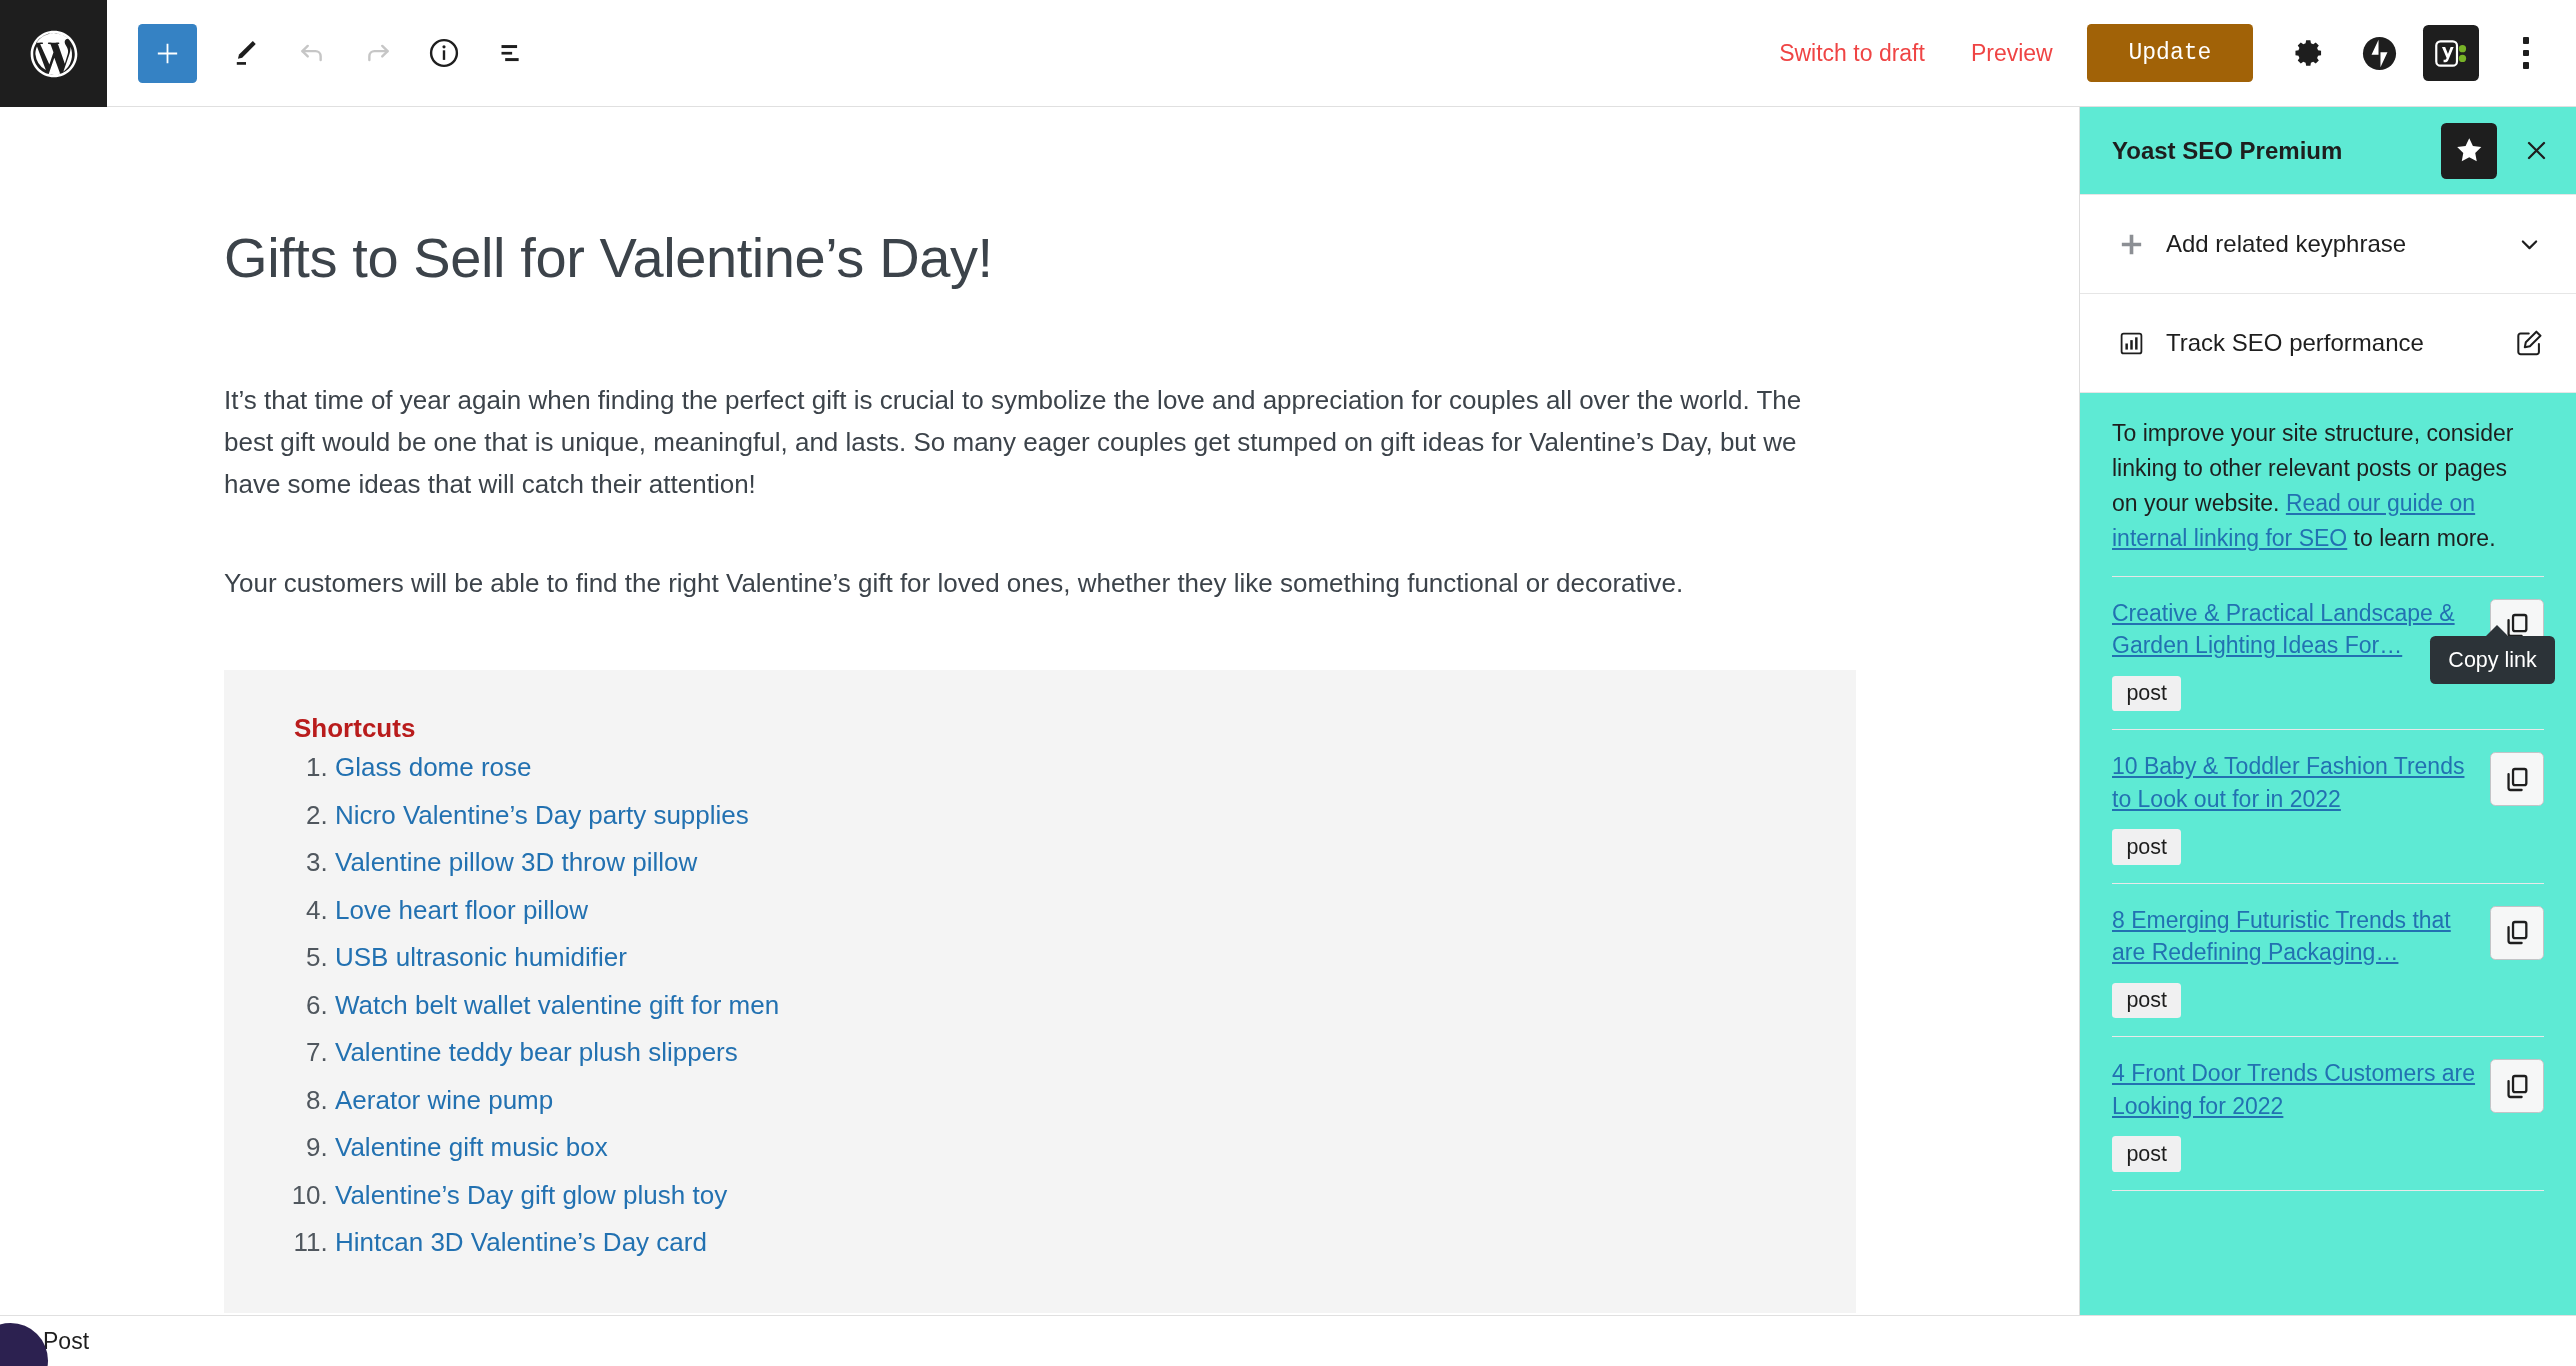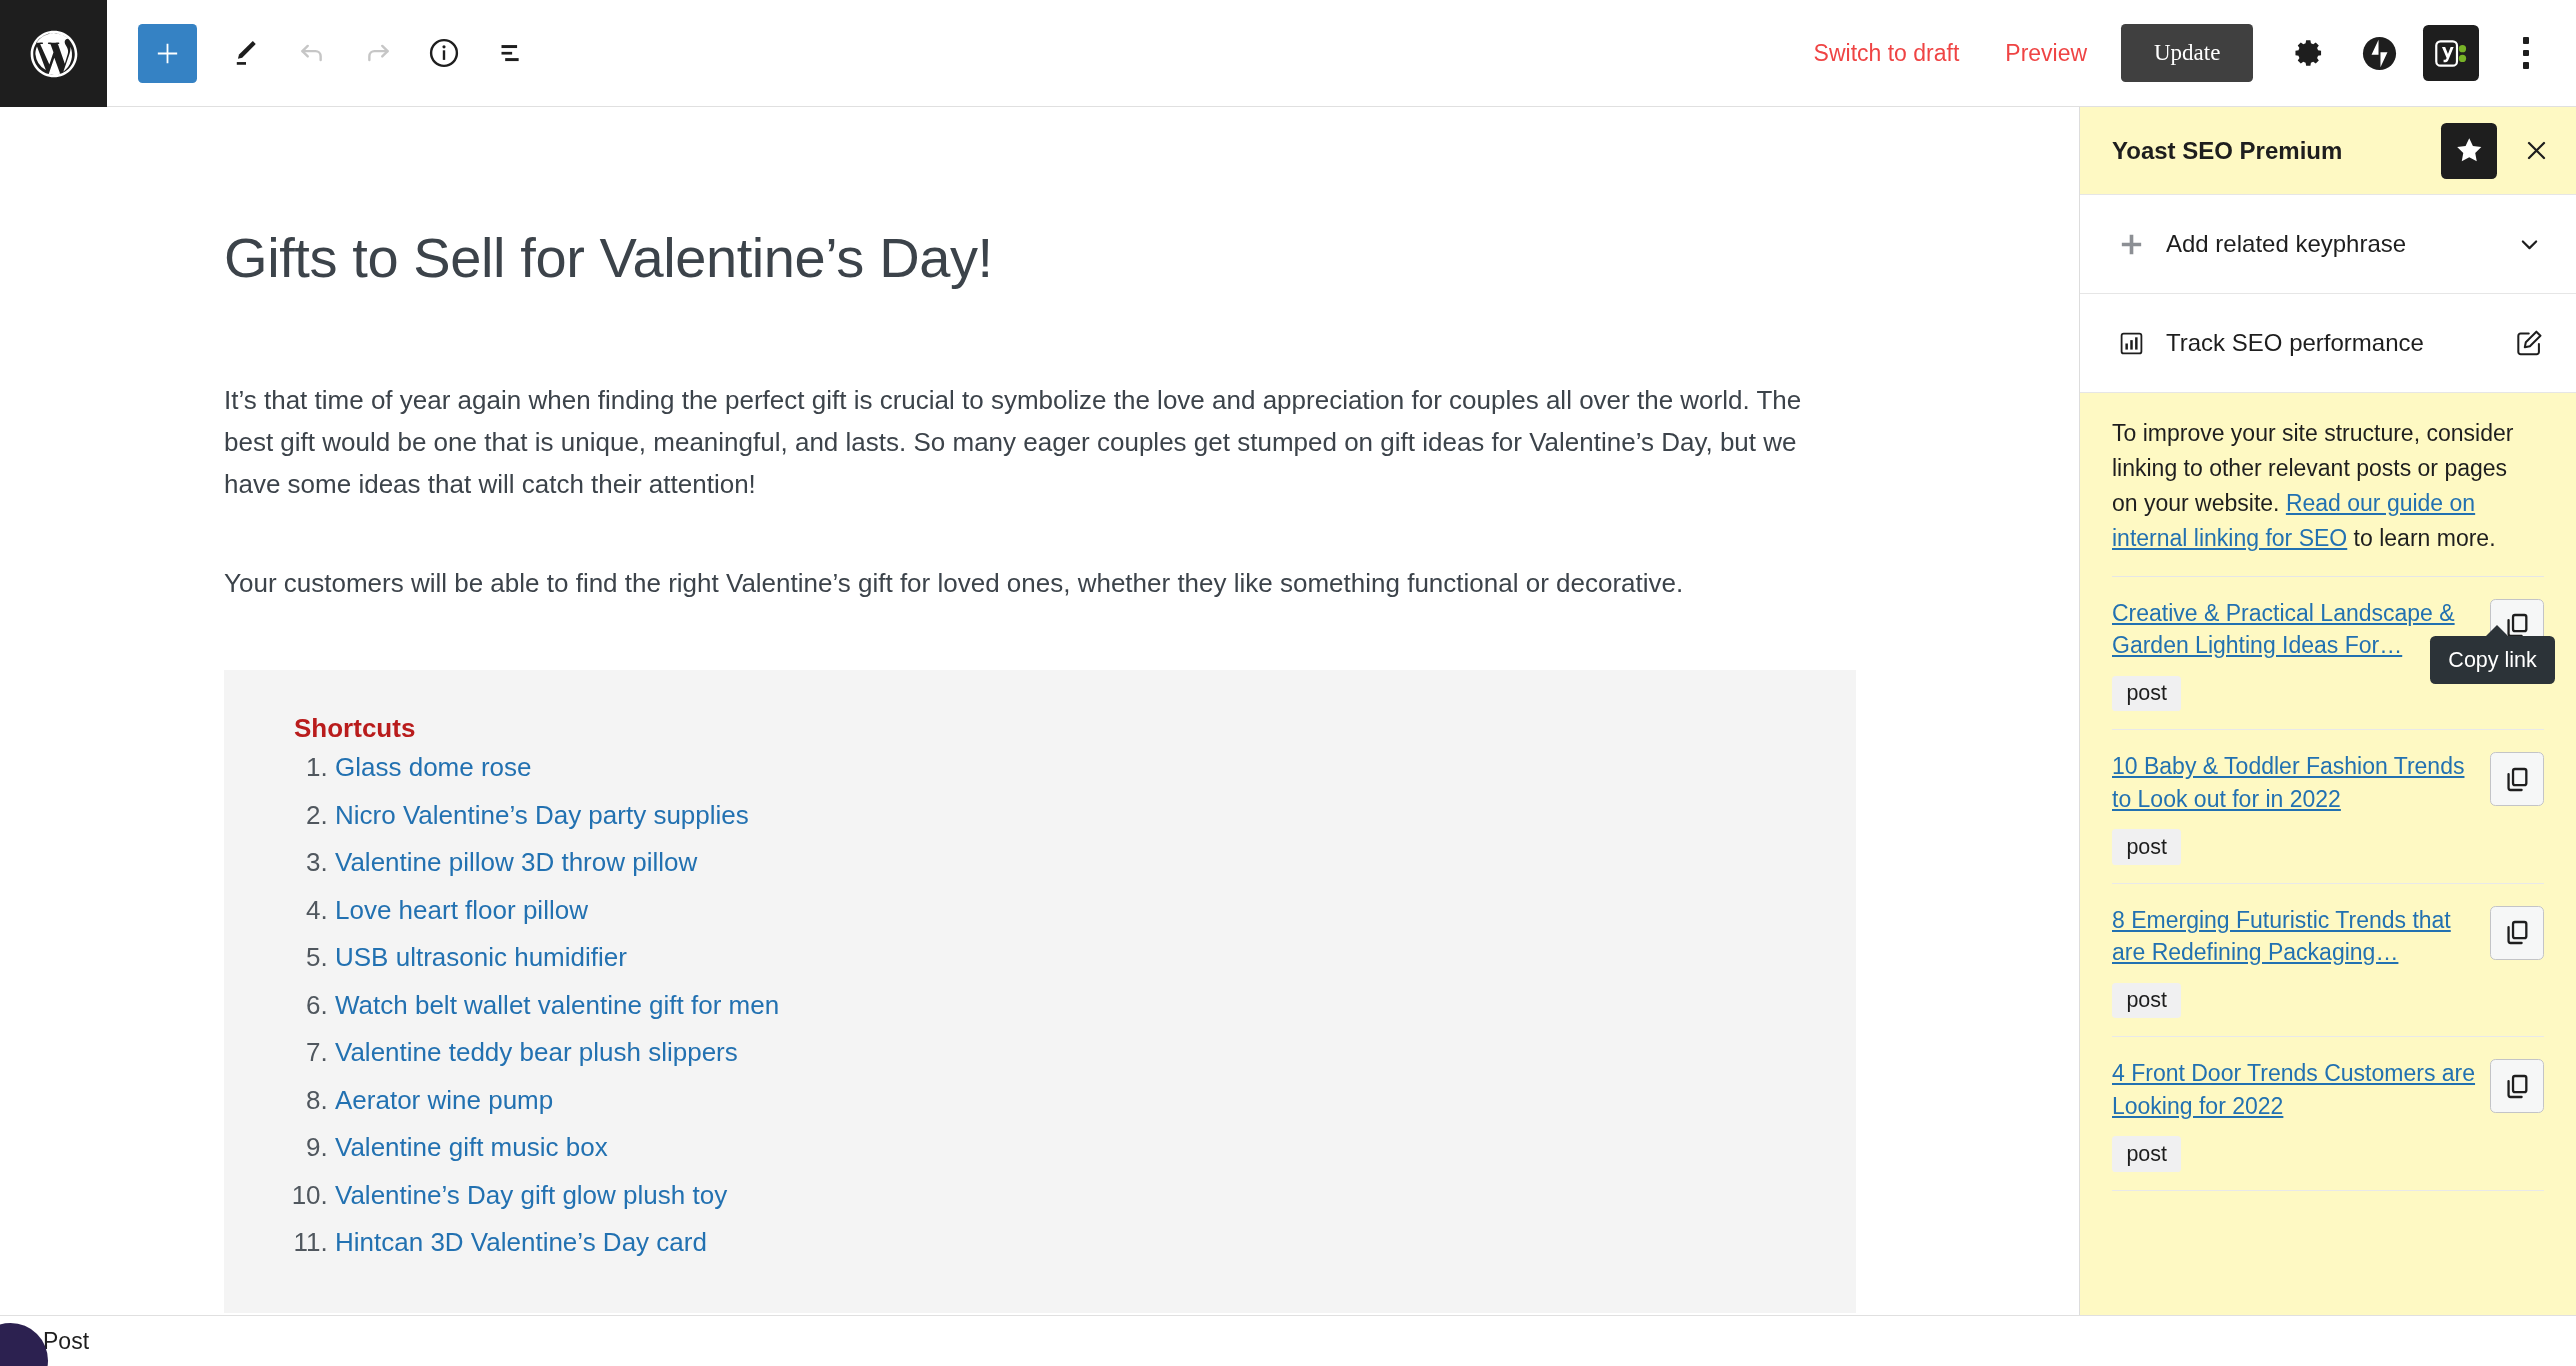--- a/index.html
+++ b/index.html
@@ -42,24 +42,24 @@
 
   .tb-spacer { flex: 1 1 auto; }
 
   .tb-right { display: flex; align-items: center; gap: 0; padding-right: 25px; }
   .tb-link {
     font-size: 23px; color: #ef4444; background: none; border: none;
     cursor: pointer; padding: 0 23px; white-space: nowrap;
     font-family: "Liberation Sans", sans-serif;
   }
   .tb-update {
-    background: #404040; color: #fff; font-size: 23px;
-    border: none; border-radius: 4.5px; padding: 16px 33px;
+    background: #a16207; color: #fff; font-size: 23px;
+    border: none; border-radius: 4.5px; padding: 16px 42px;
     cursor: pointer; margin-left: 10.8px; margin-right: 21.5px;
-    font-family: Liberation Serif, serif;
+    font-family: Liberation Mono, monospace;
   }
   .tb-icon-btn {
     width: 59px; height: 59px; display: flex; align-items: center; justify-content: center;
     background: none; border: none; cursor: pointer; border-radius: 3.6px; margin: 0 5.4px;
   }
   .yoast-chip {
     width: 56px; height: 56px; background: #1e1e1e; border-radius: 5.4px;
     display: flex; align-items: center; justify-content: center; cursor: pointer;
     margin: 0 9px;
   }
@@ -103,21 +103,21 @@
     font-size: 26px; color: #50575e; line-height: 1.0;
     padding: 0; margin: 0 0 21.5px 0;
   }
   ol.shortcuts-list li a {
     color: #2271b1; text-decoration: none; cursor: pointer;
   }
 
   
   .sidebar {
     width: 497px; flex: 0 0 497px;
-    background: #fef9c3;
+    background: #5eead4;
     border-left: 1.8px solid #ddd;
     display: flex; flex-direction: column;
     position: relative; overflow: hidden;
   }
   .sb-header {
     height: 88px; flex: 0 0 88px;
     display: flex; align-items: center;
     padding: 0 16px 0 32px;
     border-bottom: 1.8px solid #e6e6e6;
   }

